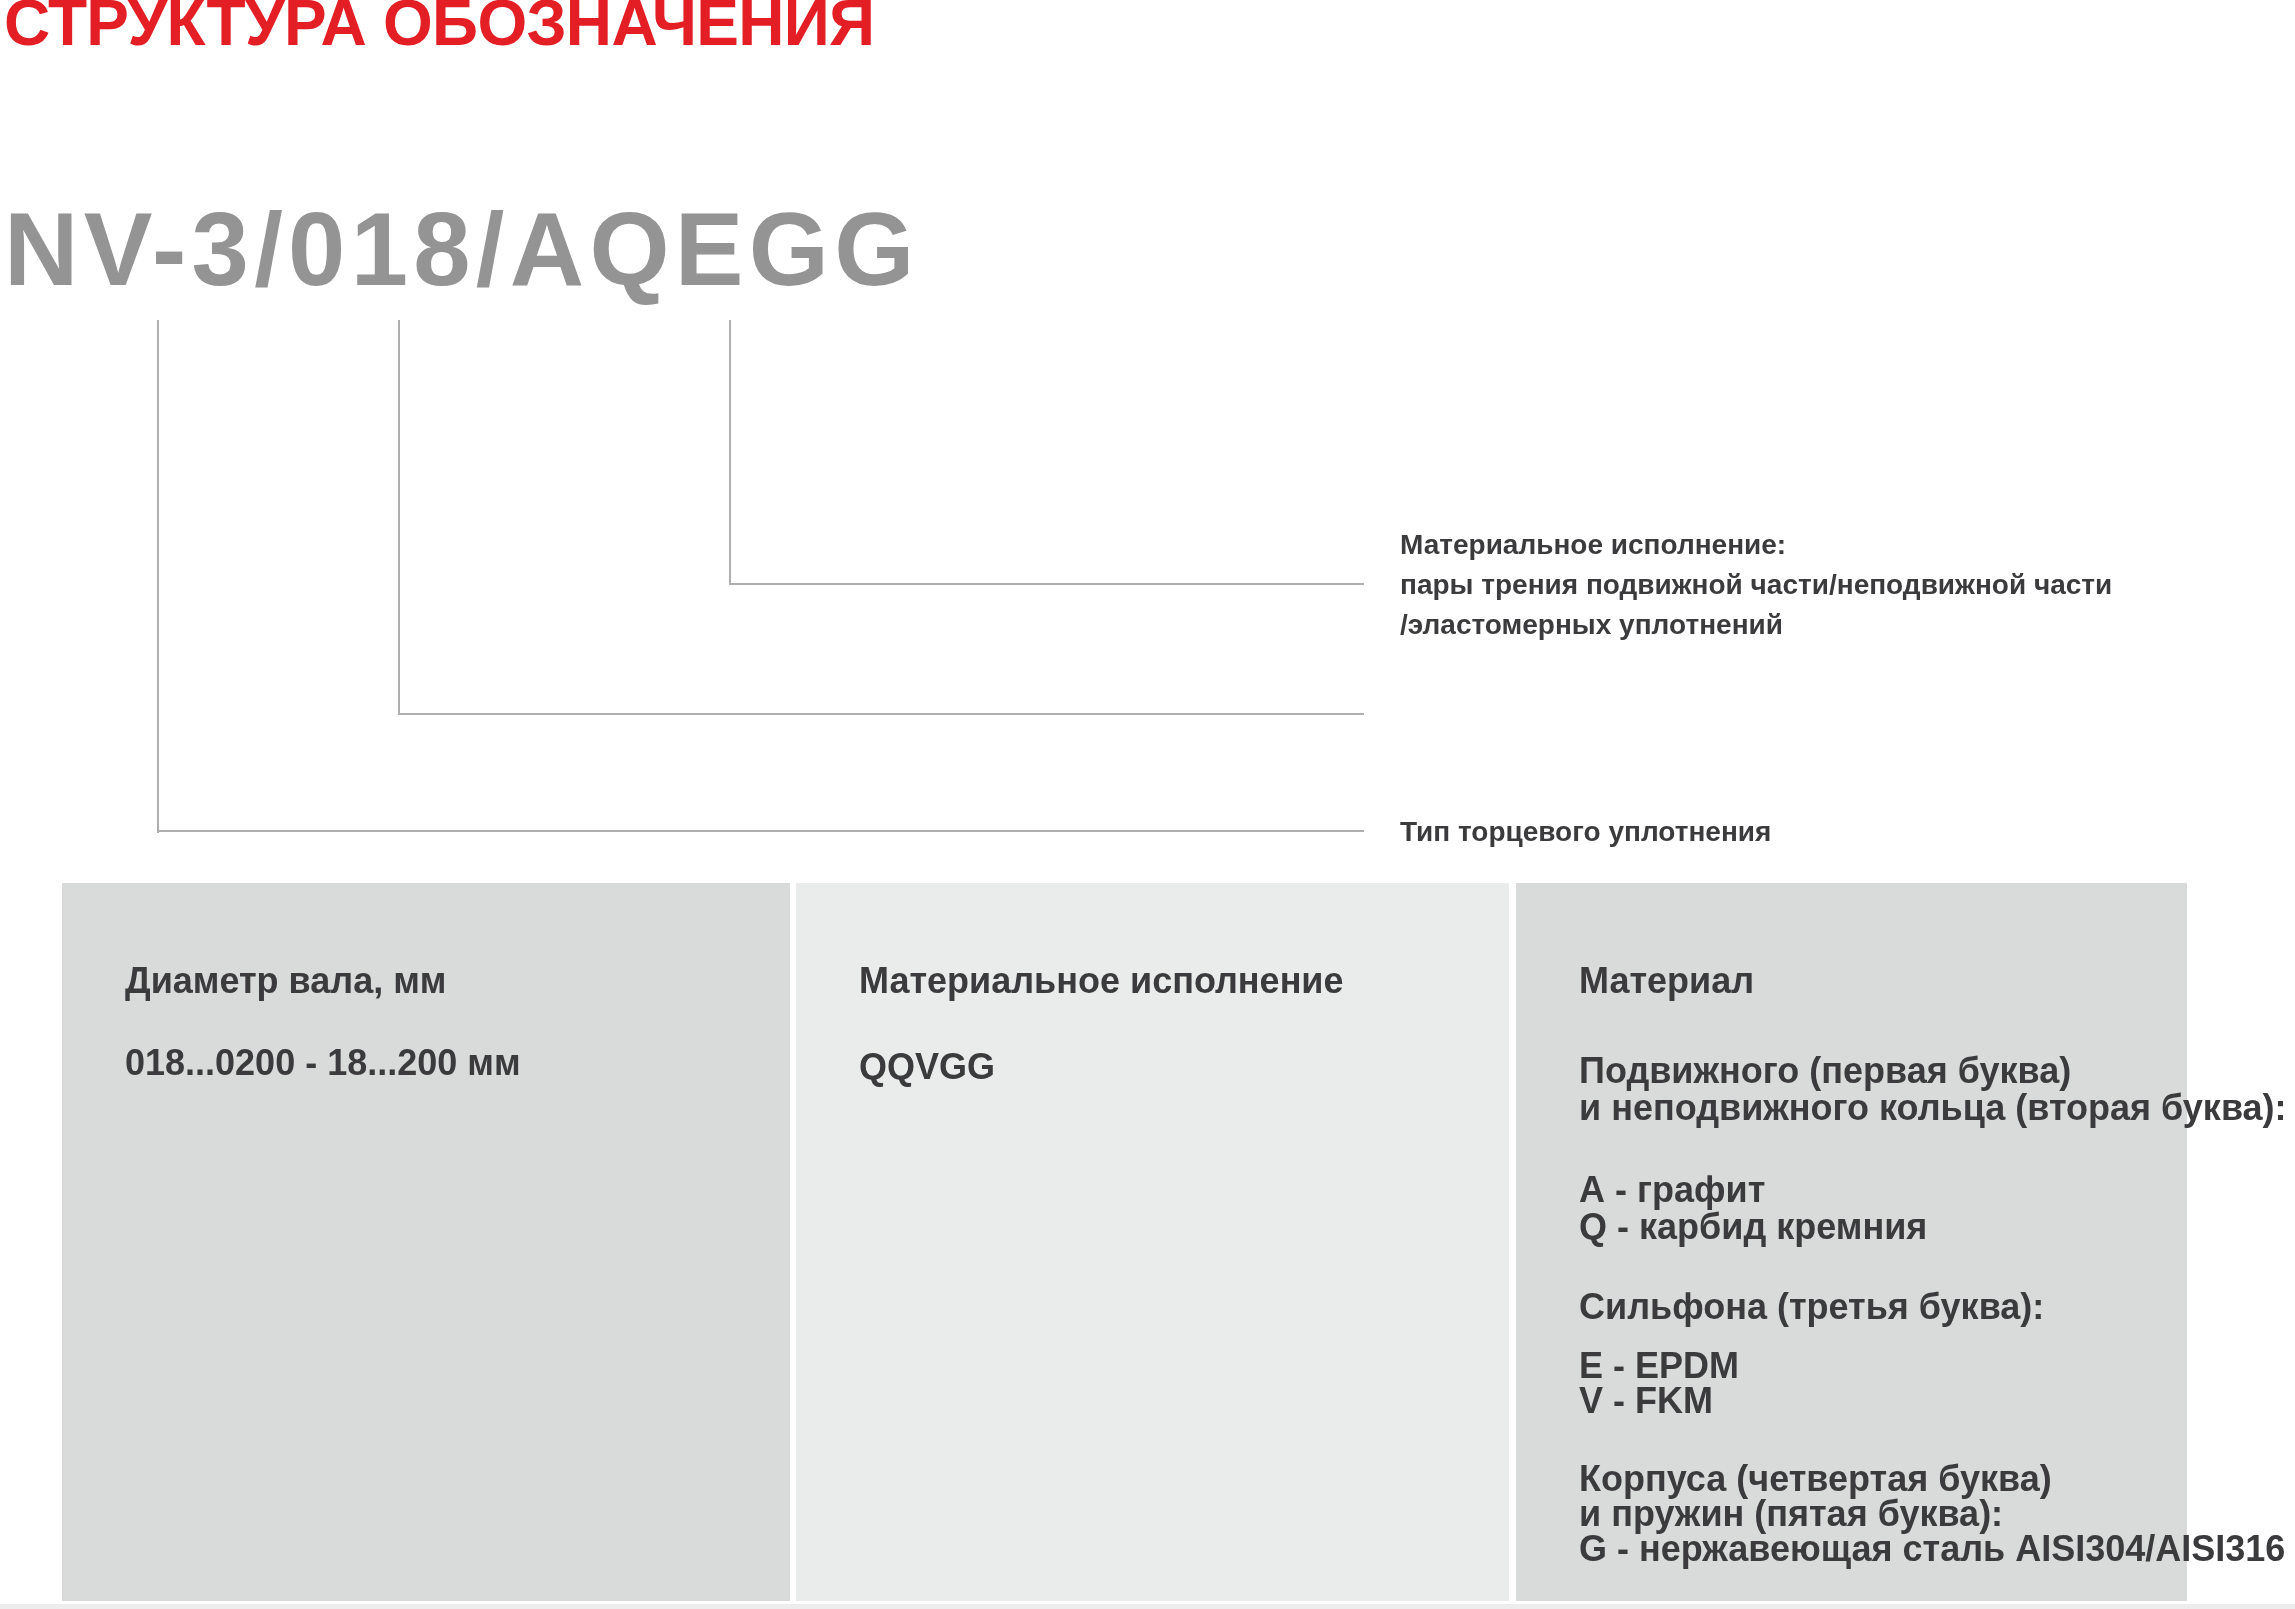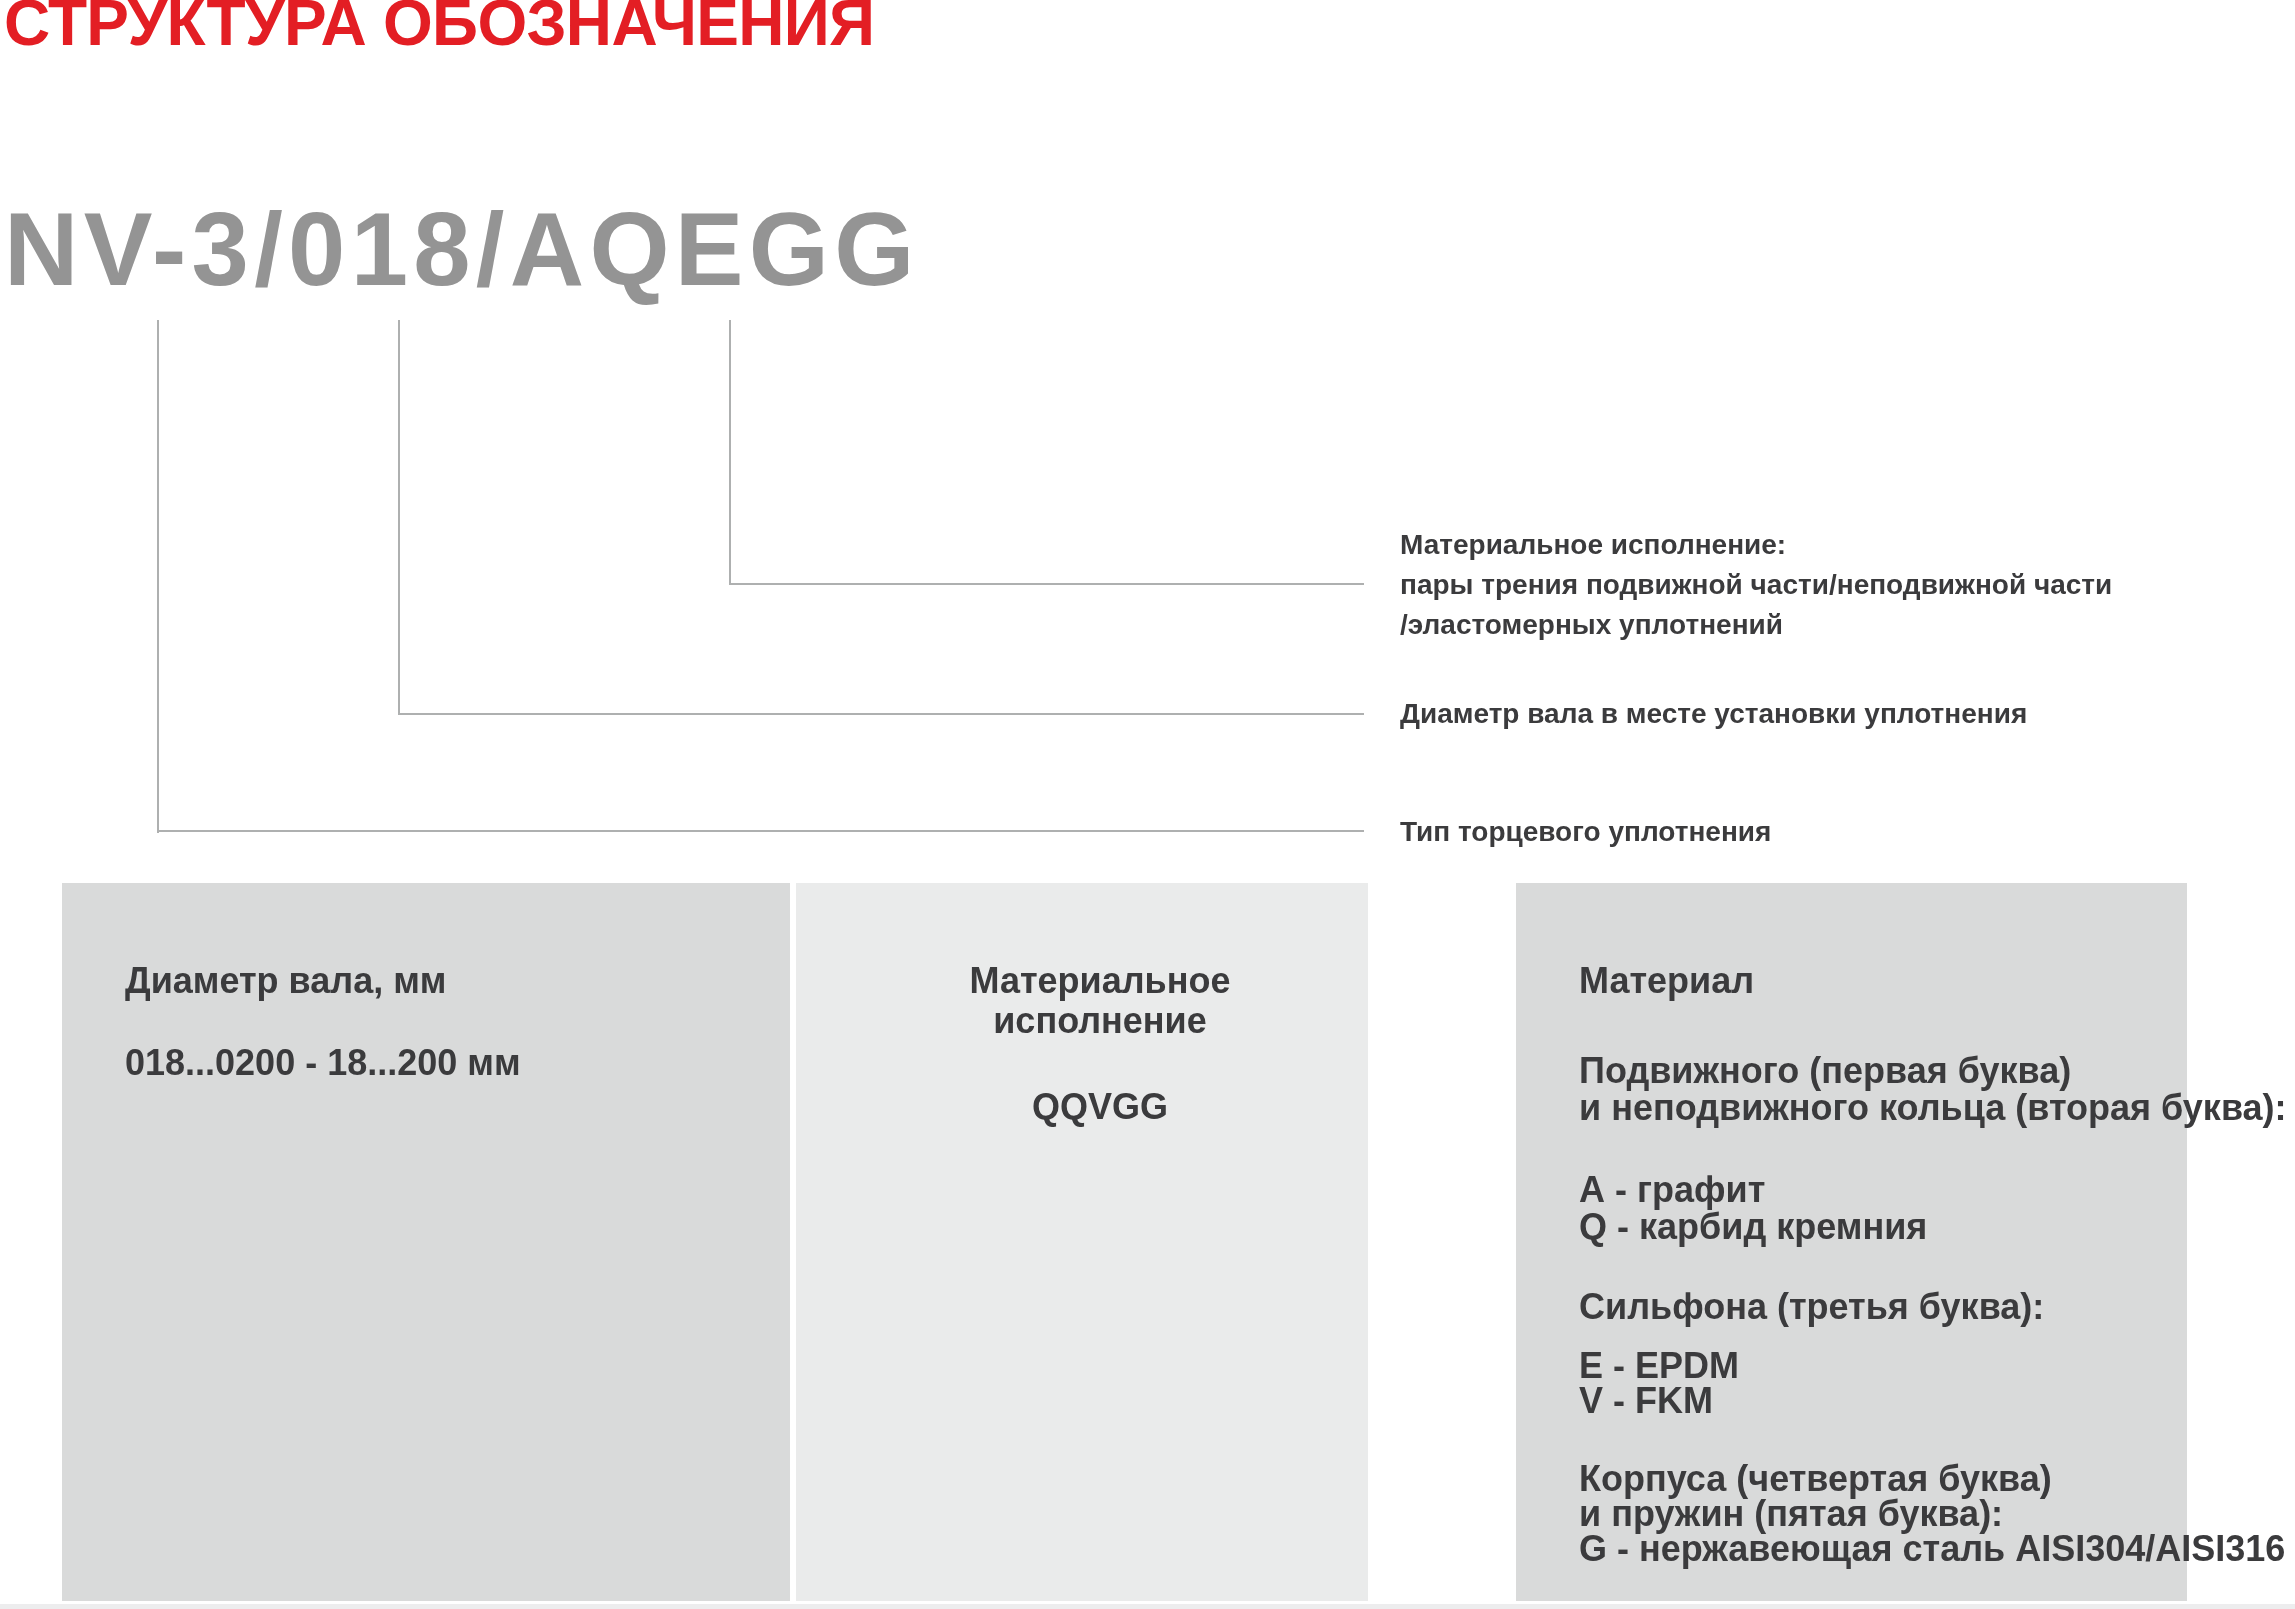--- a/index.html
+++ b/index.html
@@ -49,21 +49,21 @@
   .callout-label.diameter{top:694px;}
   .callout-label.sealtype{top:812px;}
 
   .info-box{
     position:absolute;top:883px;height:718px;
     padding:78px 27px 0 63px;
     font-size:36px;line-height:40px;
   }
   .info-box .box-lines{line-height:37px;white-space:nowrap;}
   .box1{left:62px;width:728px;background:var(--box_dark_bg);}
-  .box2{left:796px;width:572px;background:var(--box_light_bg);text-align:center;}
+  .box2{left:796px;width:713px;background:var(--box_light_bg);}
   .box3{left:1516px;width:671px;background:var(--box_dark_bg);}
 
   .box1 .box-lines{margin-top:43px;}
   .box2 .box-lines{margin-top:47px;}
 
   .box3 .grp{line-height:37px;white-space:nowrap;}
   .box3 .g0{margin-top:51px;}
   .box3 .g1{margin-top:45px;}
   .box3 .g2{margin-top:43px;}
   .box3 .g3{margin-top:23px;line-height:35px;}
@@ -89,21 +89,20 @@
   <div class="hline c2"></div>
   <div class="vline c3"></div>
   <div class="hline c3"></div>
 
   <div class="callout-label material">
     <div>Материальное исполнение:</div>
     <div>пары трения подвижной части/неподвижной части</div>
     <div>/эластомерных уплотнений</div>
   </div>
 
-  <div class="callout-label diameter">Диаметр вала в месте установки уплотнения</div>
 
   <div class="callout-label sealtype">Тип торцевого уплотнения</div>
 
   <div class="info-box box1">
     <div class="box-heading">Диаметр вала, мм</div>
     <div class="box-lines">
       <div>018...0200 - 18...200 мм</div>
     </div>
   </div>
 

